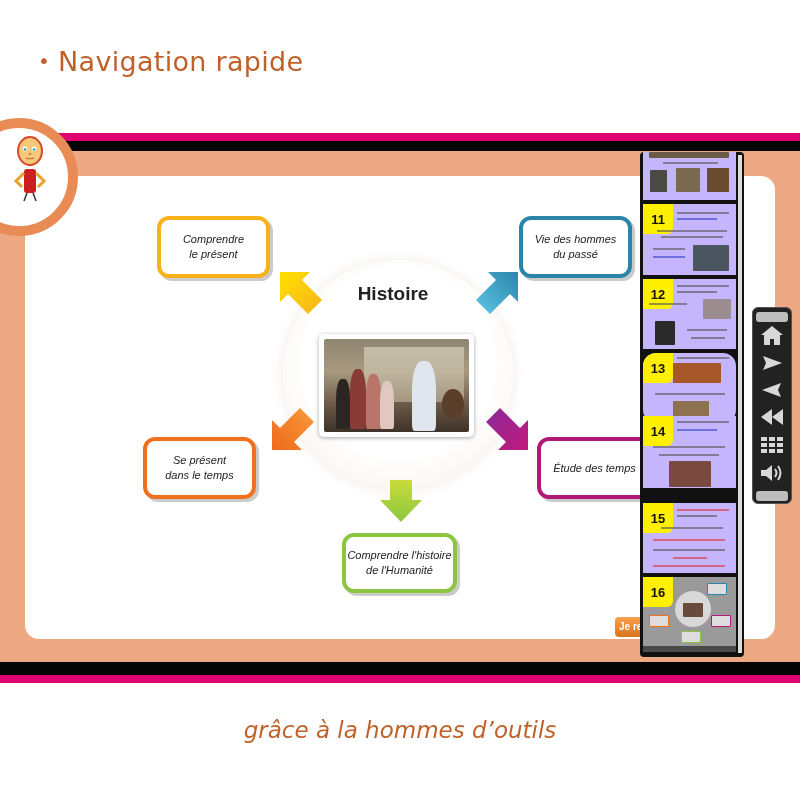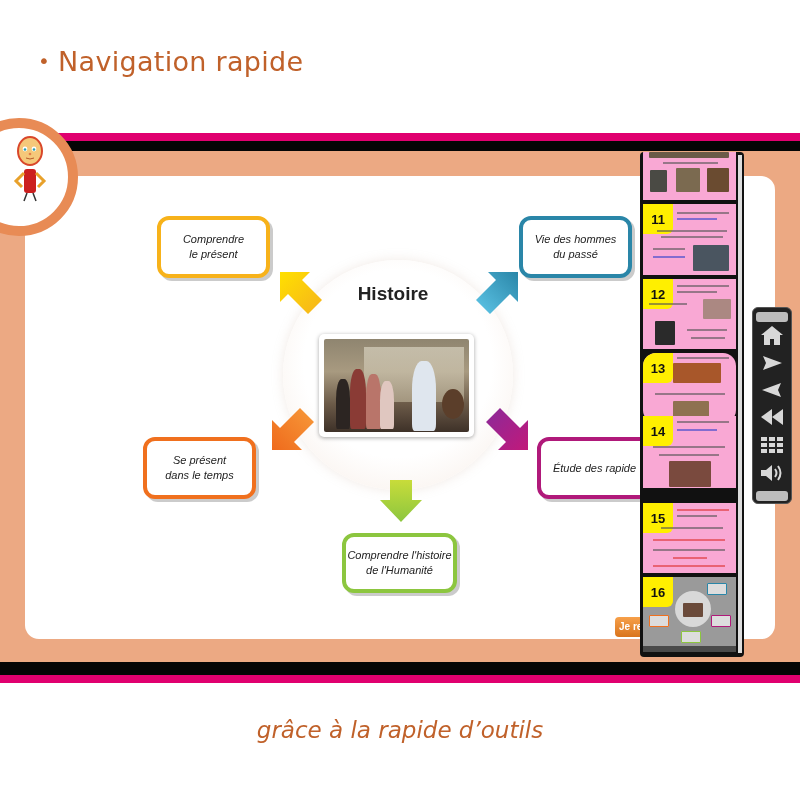--- a/index.html
+++ b/index.html
@@ -75,21 +75,21 @@
 
   
   .strip {
     position: absolute; left: 640px; top: 152px; width: 104px; height: 505px;
     background: #111; border-radius: 4px; padding: 3px 4px 3px 3px; overflow: hidden;
   }
   .strip-scroll {
     position: absolute; right: 2px; top: 3px; width: 4px; height: 498px; background: #ddd;
   }
   .thumb {
-    position: absolute; left: 3px; width: 93px; background: #f9a8d4; overflow: hidden;
+    position: absolute; left: 3px; width: 93px; background: #c4b5fd; overflow: hidden;
   }
   .thumb .num {
     position: absolute; left: 0; top: 0; width: 30px; height: 30px;
     background: #ffef00; font-weight: bold; font-size: 13px; color: #111;
     display: flex; align-items: center; justify-content: center;
     border-bottom-right-radius: 6px; font-family: "Liberation Sans", sans-serif;
   }
   .thumb .line {
     position: absolute; height: 2px; background: #555; opacity: 0.6;
   }
@@ -214,21 +214,21 @@
 </div>
 <div class="box" style="left:519px;top:216px;width:113px;height:62px;border-color:#2a86a8;">
   <span>Vie des hommes
 du passé</span>
 </div>
 <div class="box" style="left:143px;top:437px;width:113px;height:62px;border-color:#f0701e;">
   <span>Se présent
 dans le temps</span>
 </div>
 <div class="box" style="left:537px;top:437px;width:115px;height:62px;border-color:#b0197a;">
-  <span>Étude des rapide</span>
+  <span>Étude des temps</span>
 </div>
 <div class="box" style="left:342px;top:533px;width:115px;height:60px;border-color:#8cc63f;">
   <span>Comprendre l'histoire
 de l'Humanité</span>
 </div>
 
 <div class="je-btn">Je retiens</div>
 
 <div class="strip">
   <div class="thumb" style="top:0px;height:48px;">
@@ -335,13 +335,13 @@
   <div class="tb-btn" style="top:152px;">
     <svg width="26" height="22" viewBox="0 0 26 22">
       <polygon points="2,8 7,8 13,3 13,19 7,14 2,14" fill="#d8d8d8"></polygon>
       <path d="M16 7 Q19 11 16 15" stroke="#d8d8d8" stroke-width="2" fill="none"></path>
       <path d="M19 4 Q24 11 19 18" stroke="#d8d8d8" stroke-width="2" fill="none"></path>
     </svg>
   </div>
   <div class="tb-cap" style="top:183px;"></div>
 </div>
 
-<div class="caption">grâce à la rapide d’outils</div>
+<div class="caption">grâce à la hommes d’outils</div>
 
 </body></html>

